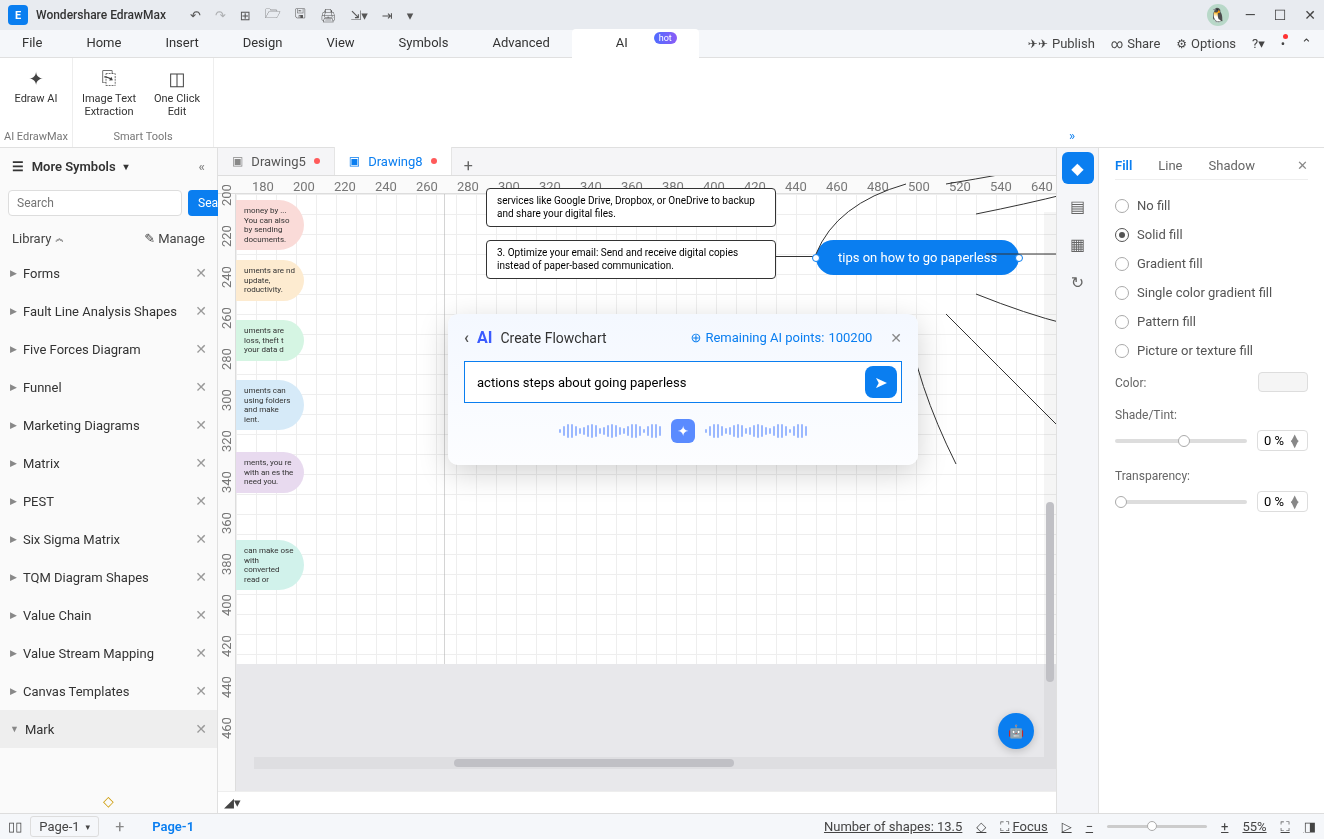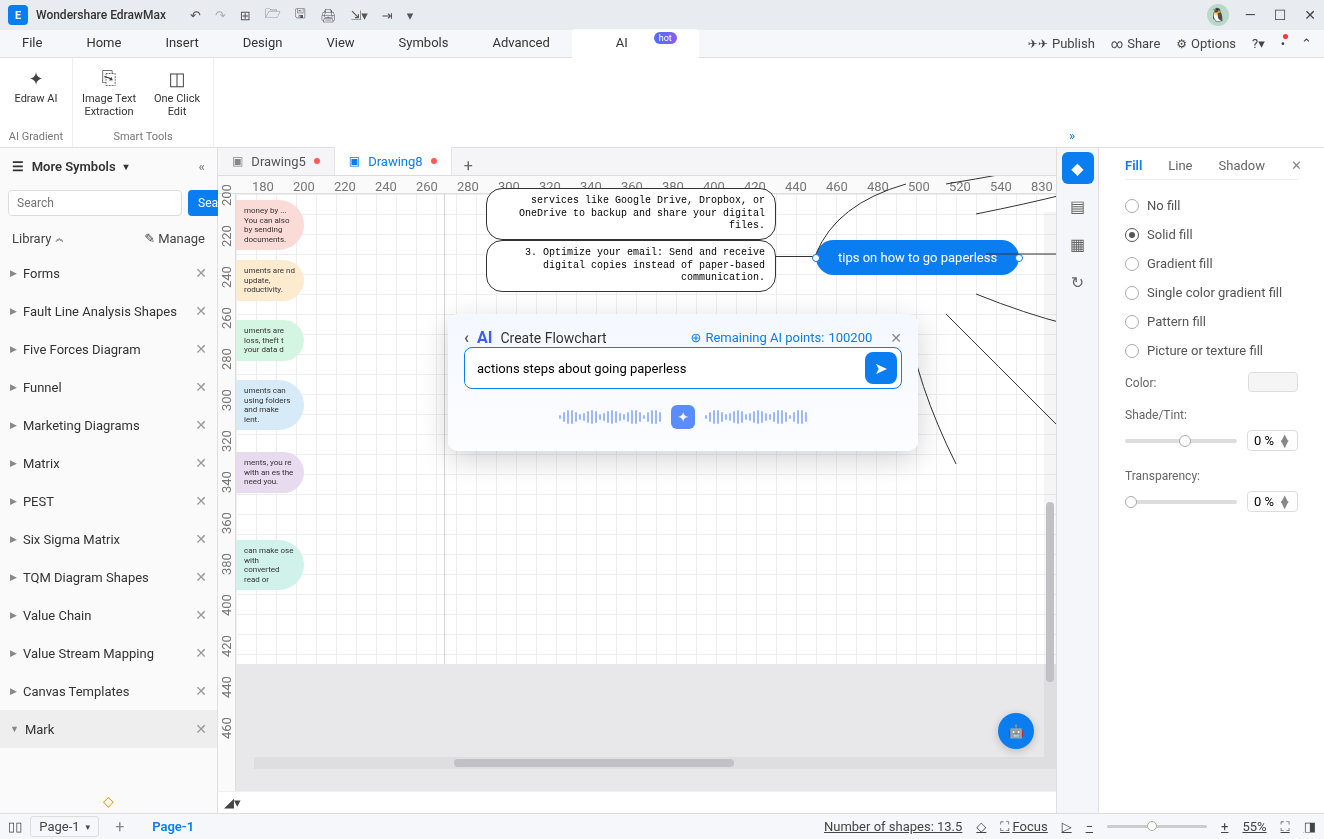--- a/index.html
+++ b/index.html
@@ -67,50 +67,50 @@
 .canvas-wrap { flex: 1; position: relative; overflow: hidden; }
 .hruler { height: 18px; background: #fafafa; border-bottom: 1px solid #ddd; position: relative; font-size: 9px; color: #777; }
 .hruler .tick { position: absolute; top: 3px; margin-left: 34px; }
 .vruler { position: absolute; left: 0; top: 18px; width: 18px; bottom: 0; background: #fafafa; border-right: 1px solid #ddd; font-size: 9px; color: #777; }
 .vruler .tick { position: absolute; left: 1px; transform: rotate(-90deg); transform-origin: left top; }
 .canvas { position: absolute; left: 18px; top: 18px; right: 0; bottom: 0; background-image: linear-gradient(#eee 1px, transparent 1px), linear-gradient(90deg, #eee 1px, transparent 1px); background-size: 20px 20px; }
 .canvas .pagebreak { position: absolute; top: 0; left: 208px; width: 1px; height: 100%; background: #aaa; opacity: 0.5; }
 .canvas .offpage { position: absolute; left: 0; right: 0; top: 470px; bottom: 0; background: #e8e8eb; }
 
 
-.shape-box { position: absolute; border: 1px solid #333; background: #fff; padding: 6px 10px; font-size: 10px; text-align: right; border-radius: 16px; line-height: 1.25; font-family: Liberation Mono, monospace; }
+.shape-box { position: absolute; border: 1px solid #333; background: #fff; padding: 6px 10px; font-size: 10px; text-align: left; border-radius: 4px; line-height: 1.25; }
 .shape-round { position: absolute; border-radius: 20px; padding: 10px 22px; font-size: 13px; color: #fff; background: #0a7ef0; }
 .shape-round .handle { position:absolute; width:8px; height:8px; background:#fff; border:1px solid #0a7ef0; border-radius:50%; top:50%; transform:translateY(-50%);}
 .shape-round .handle.l { left:-4px;} .shape-round .handle.r { right:-4px;}
 .partial-shape { position: absolute; border-radius: 0 30px 30px 0; padding: 6px 8px; font-size: 8px; color: #333; line-height: 1.2; overflow: hidden; }
 .conn { position:absolute; height:1px; background:#333; }
 
 
 .ai-dialog { position: absolute; left: 212px; top: 120px; width: 470px; background: linear-gradient(#f4f8ff,#fcfdff); border-radius: 10px; box-shadow: 0 8px 30px rgba(0,0,0,0.18); padding: 14px 16px 20px; z-index: 50; }
 .ai-dlg-head { display: flex; align-items: center; gap: 8px; }
 .ai-dlg-head .back { color: #555; cursor: pointer; font-size: 16px; font-weight:bold;}
 .ai-dlg-head .ailogo { color: #3b5bff; font-weight: bold; font-size: 16px; }
 .ai-dlg-head .title { color: #333; font-size: 14px; }
 .ai-dlg-head .points { margin-left: auto; color: #0a7ef0; font-size: 12px; display: flex; align-items: center; gap: 4px; }
 .ai-dlg-head .close { margin-left: 10px; color: #888; cursor: pointer; font-size: 14px; }
-.ai-input-row { margin-top: 0; display: flex; border: 1.5px solid #0a7ef0; border-radius: 8px; background: #fff; overflow: hidden; align-items: center; }
+.ai-input-row { margin-top: 14px; display: flex; border: 1.5px solid #0a7ef0; border-radius: 0; background: #fff; overflow: hidden; align-items: center; }
 .ai-input-row input { flex: 1; border: none; padding: 10px 12px; font-size: 13px; outline: none; }
 .ai-input-row .send { width: 32px; height: 32px; background: #0a7ef0; border-radius: 8px; margin: 4px; display: flex; align-items: center; justify-content: center; color: white; cursor: pointer; font-size:16px;}
 .ai-wave { margin-top: 14px; height: 28px; display: flex; align-items: center; justify-content: center; gap: 2px; }
 .ai-wave .bar { width: 2px; background: #9bb8ff; border-radius: 1px; }
 .ai-wave .bot { width: 24px; height: 24px; background: #5a8bff; border-radius: 6px; margin: 0 8px; display:flex;align-items:center;justify-content:center;color:#fff;font-size:14px;}
 
 
 .rstrip { width: 42px; background: #f5f6f9; border-left: 1px solid #e0e0e0; display: flex; flex-direction: column; align-items: center; padding-top: 4px; gap: 6px; position: relative; }
 .rstrip .expand { position:absolute; top:-20px; left:12px; color:#0a7ef0; cursor:pointer;}
 .rstrip .sbtn { width: 32px; height: 32px; display: flex; align-items: center; justify-content: center; border-radius: 6px; cursor: pointer; color: #666; font-size: 16px; }
 .rstrip .sbtn.active { background: #0a7ef0; color: #fff; }
 
 
-.rpanel { width: 226px; background: #fff; border-left: 1px solid #e0e0e0; padding: 10px 26px; }
+.rpanel { width: 226px; background: #fff; border-left: 1px solid #e0e0e0; padding: 10px 16px; }
 .rp-tabs { display: flex; gap: 26px; border-bottom: 1px solid #eee; padding-bottom: 6px; }
 .rp-tabs span { font-size: 13px; color: #666; cursor: pointer; }
 .rp-tabs span.active { color: #0a7ef0; font-weight: 600; }
 .rp-tabs .close { margin-left: auto; color: #888; cursor: pointer; font-size:13px;}
 .rp-radios { margin-top: 18px; display: flex; flex-direction: column; gap: 14px; }
 .rp-radio { display: flex; align-items: center; gap: 8px; font-size: 13px; color: #555; cursor: pointer; }
 .rp-radio .dot { width: 14px; height: 14px; border: 1.5px solid #aaa; border-radius: 50%; position: relative; }
 .rp-radio.sel .dot { border-color: #555; }
 .rp-radio.sel .dot::after { content: ""; position: absolute; inset: 3px; background: #555; border-radius: 50%; }
 .rp-field { margin-top: 18px; }
@@ -205,21 +205,21 @@
 </div>
 
 <div class="ribbon">
   <div class="rgroup">
     <div class="tools">
       <div class="rbtn">
         <div class="ricon">✦</div>
         <div class="rtxt">Edraw AI</div>
       </div>
     </div>
-    <div class="label">AI Gradient</div>
+    <div class="label">AI EdrawMax</div>
   </div>
   <div class="rgroup">
     <div class="tools">
       <div class="rbtn">
         <div class="ricon">⎘</div>
         <div class="rtxt">Image Text Extraction</div>
       </div>
       <div class="rbtn">
         <div class="ricon">◫</div>
         <div class="rtxt">One Click Edit</div>
@@ -348,21 +348,21 @@
           <span class="tick" style="left: 369px;">360</span>
           <span class="tick" style="left: 410px;">380</span>
           <span class="tick" style="left: 451px;">400</span>
           <span class="tick" style="left: 492px;">420</span>
           <span class="tick" style="left: 533px;">440</span>
           <span class="tick" style="left: 574px;">460</span>
           <span class="tick" style="left: 615px;">480</span>
           <span class="tick" style="left: 656px;">500</span>
           <span class="tick" style="left: 697px;">520</span>
           <span class="tick" style="left: 738px;">540</span>
-          <span class="tick" style="left: 779px;">830</span>
+          <span class="tick" style="left: 779px;">640</span>
         </div>
       <div class="vruler" id="vruler">
           <span class="tick" style="top: 12px;">200</span>
           <span class="tick" style="top: 53px;">220</span>
           <span class="tick" style="top: 94px;">240</span>
           <span class="tick" style="top: 135px;">260</span>
           <span class="tick" style="top: 176px;">280</span>
           <span class="tick" style="top: 217px;">300</span>
           <span class="tick" style="top: 258px;">320</span>
           <span class="tick" style="top: 299px;">340</span>

